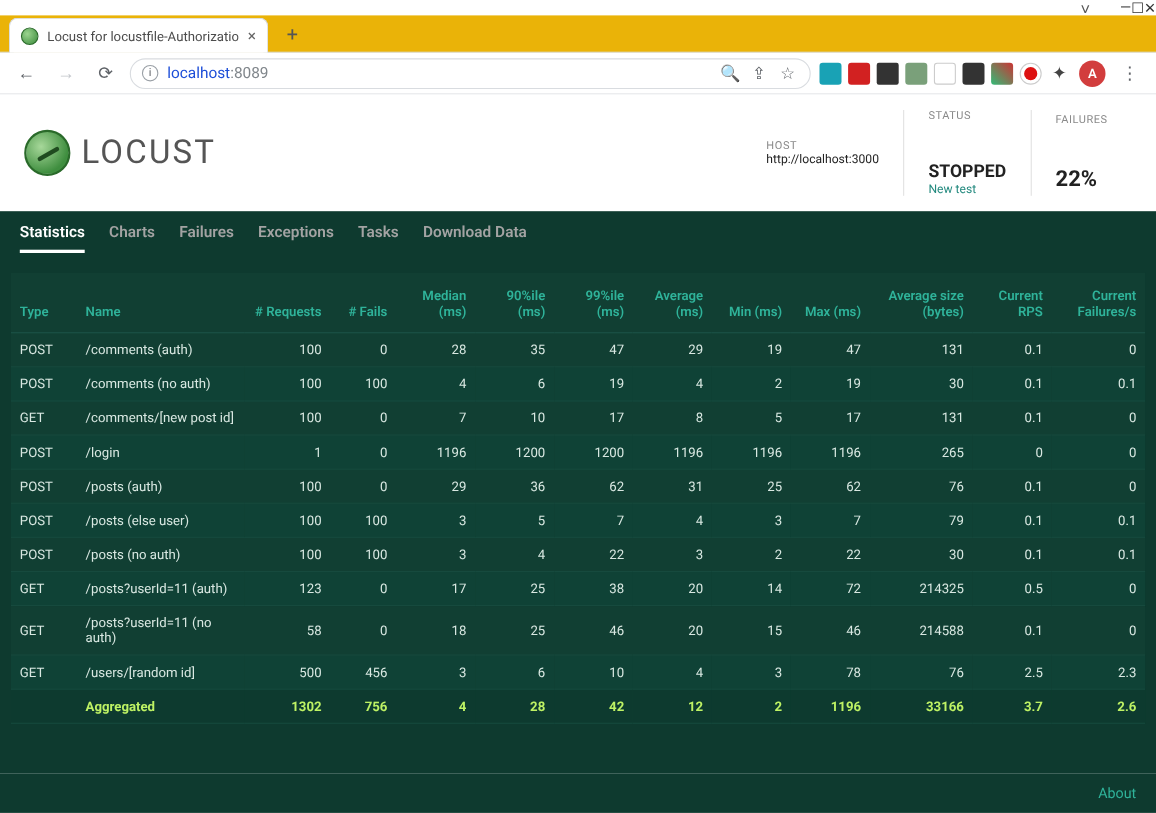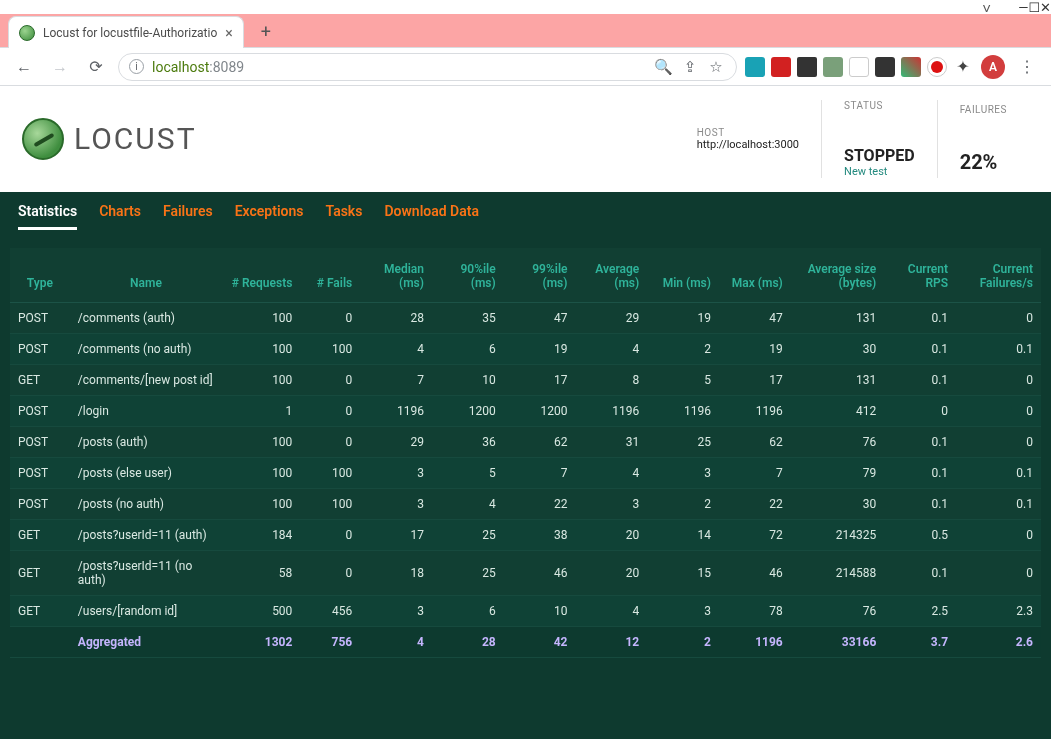--- a/index.html
+++ b/index.html
@@ -29,21 +29,21 @@
     z-index: 20;
   }
   .win-controls .win-btn { height: 30px; }
   .win-controls .chevron { width:36px; font-size:15px; color:#555;}
 
   .tabstrip {
     height: 34px;
     display:flex;
     align-items:flex-end;
     padding-left: 8px;
-    background:#fca5a5;
+    background:#eab308;
     border-bottom: 1px solid #d9dce0;
   }
   .tab {
     display:flex; align-items:center;
     height: 32px;
     padding: 0 10px;
     background:#fff;
     border:1px solid #d9dce0;
     border-bottom:none;
     border-radius: 8px 8px 0 0;
@@ -84,21 +84,21 @@
     height:28px;
     border:1px solid #d9dce0;
     border-radius:14px;
     display:flex;align-items:center;
     padding:0 10px;
     gap:8px;
     font-size:14px;
     color:#202124;
   }
   .url-field .info { font-size:13px;color:#5f6368; border:1px solid #9aa0a6;border-radius:50%;width:15px;height:15px;display:flex;align-items:center;justify-content:center;font-size:10px;}
-  .url-field .host { color:#4d7c0f; }
+  .url-field .host { color:#1d4ed8; }
   .url-field .path { color:#80868b; }
   .url-right { display:flex; gap:6px; align-items:center; margin-left:auto; }
   .url-right .ic { width:20px;height:20px;display:flex;align-items:center;justify-content:center;color:#5f6368;font-size:15px;}
   .ext-icons { display:flex; gap:6px; align-items:center; }
   .ext { width:20px;height:20px;border-radius:3px; }
   .avatar {
     width:24px;height:24px;border-radius:50%;
     background:#d23d3d;color:#fff;display:flex;align-items:center;justify-content:center;
     font-size:12px;font-weight:600;
   }
@@ -153,21 +153,21 @@
   .stat-link{font-size:11px;color:#248a7f;cursor:pointer;}
 
   .app-tabs{
     background:#0e3a2f;
     display:flex;
     gap:22px;
     padding: 0 18px;
     align-items: center;
   }
   .app-tab{
-    color:#f97316;
+    color:#a3a3a3;
     font-size:14px;
     font-weight:600;
     padding:11px 0;
     cursor:pointer;
   }
   .app-tab.active{
     color:#fff;
     border-bottom:3px solid #fff;
     padding-bottom:8px;
   }
@@ -192,29 +192,29 @@
   table.stats thead th{
     color:#2fb39a;
     font-weight:600;
     text-align:right;
     border-bottom:1px solid #1c5347;
     vertical-align:bottom;
     line-height:1.2;
     padding-top:14px;
     padding-bottom:12px;
   }
-  table.stats thead th.left{ text-align:center; }
+  table.stats thead th.left{ text-align:left; }
   table.stats tbody td{
     text-align:right;
     border-bottom:1px solid #164a3e;
   }
   table.stats tbody td.left{ text-align:left; }
   table.stats tbody tr:nth-child(even) td{ background:#0f4236; }
   table.stats tbody tr.agg td{
-    font-weight:700; color:#c4b5fd;
+    font-weight:700; color:#bef264;
     background:#0d3a2f;
     border-top:1px solid #1c5347;
   }
   col.c-type{width:55px;}
   col.c-name{width:140px;}
   col.c-req{width:72px;}
   col.c-fail{width:55px;}
   col.c-num{width:66px;}
   col.c-size{width:86px;}
   col.c-rps{width:66px;}
@@ -396,21 +396,21 @@
     <td class="left">POST</td>
     <td class="left">/login</td>
     <td>1</td>
     <td>0</td>
     <td>1196</td>
     <td>1200</td>
     <td>1200</td>
     <td>1196</td>
     <td>1196</td>
     <td>1196</td>
-    <td>412</td>
+    <td>265</td>
     <td>0</td>
     <td>0</td>
   </tr>
           <tr class="">
     <td class="left">POST</td>
     <td class="left">/posts (auth)</td>
     <td>100</td>
     <td>0</td>
     <td>29</td>
     <td>36</td>
@@ -448,21 +448,21 @@
     <td>3</td>
     <td>2</td>
     <td>22</td>
     <td>30</td>
     <td>0.1</td>
     <td>0.1</td>
   </tr>
           <tr class="">
     <td class="left">GET</td>
     <td class="left">/posts?userId=11 (auth)</td>
-    <td>184</td>
+    <td>123</td>
     <td>0</td>
     <td>17</td>
     <td>25</td>
     <td>38</td>
     <td>20</td>
     <td>14</td>
     <td>72</td>
     <td>214325</td>
     <td>0.5</td>
     <td>0</td>
@@ -509,14 +509,17 @@
     <td>2</td>
     <td>1196</td>
     <td>33166</td>
     <td>3.7</td>
     <td>2.6</td>
   </tr>
         </tbody>
     </table>
   </div>
 
+  <div class="app-footer">
+    <span class="about-link">About</span>
+  </div>
 
 </div>
 
 </body></html>

